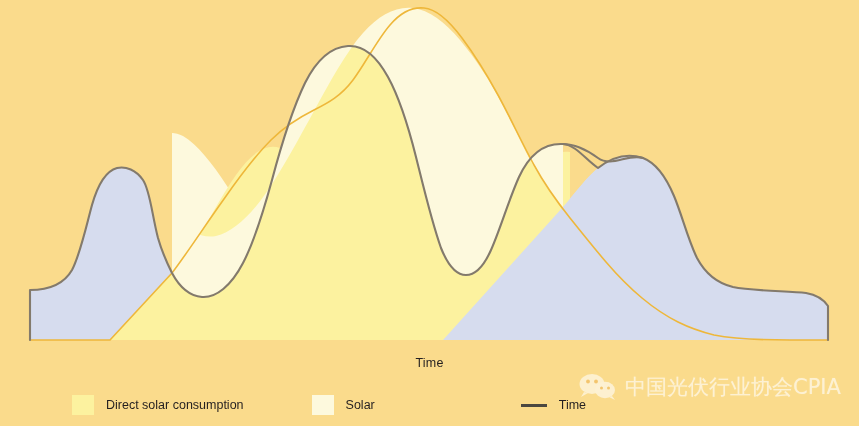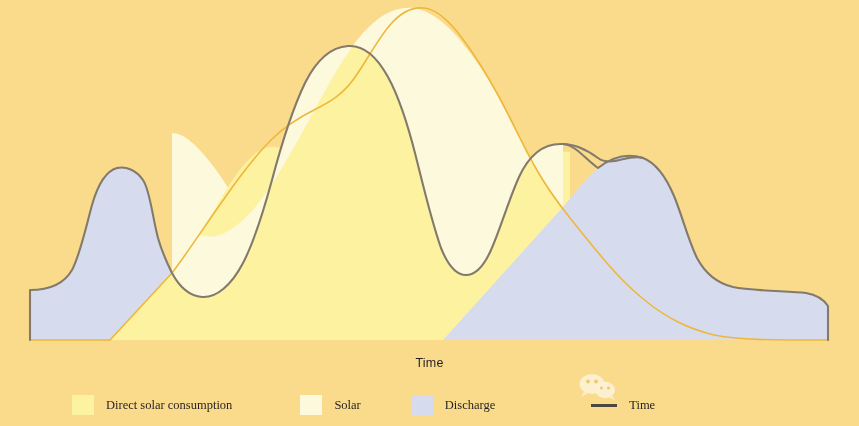--- a/index.html
+++ b/index.html
@@ -41,21 +41,20 @@
   #legend {
     position: absolute;
     left: 0;
     top: 392px;
     width: 859px;
     height: 26px;
     display: flex;
     align-items: center;
     padding-left: 72px;
     box-sizing: border-box;
-    font-family: Liberation Serif, serif;
   }
   .legend-item {
     display: flex;
     align-items: center;
     white-space: nowrap;
   }
   .legend-swatch {
     width: 22px;
     height: 20px;
     display: inline-block;
@@ -314,24 +313,20 @@
       <span class="legend-label">Direct solar consumption</span>
     </div>
     <div class="gap-a"></div>
 
     <div class="legend-item">
       <span class="legend-swatch" style="background:#fdf9dd"></span>
       <span class="legend-label">Solar</span>
     </div>
     <div class="gap-b"></div>
 
-    <div class="legend-item">
-      <span class="legend-swatch" style="background:#d6dcee"></span>
-      <span class="legend-label">Discharge</span>
-    </div>
     <div class="gap-c"></div>
 
     <div class="gap-d"></div>
 
     <div class="legend-item">
       <span class="legend-line" style="border-top-width:3px;border-top-color:#4a4740"></span>
       <span class="legend-label">Time</span>
     </div>
 
   </div>
@@ -340,15 +335,16 @@
     <svg id="wechat-icon" width="40" height="30" viewBox="0 0 40 30">
       <ellipse cx="14" cy="12" rx="12.5" ry="10" fill="#ffffff" opacity="0.92"></ellipse>
       <path d="M 6,20 L 3,25 L 10,21 Z" fill="#ffffff" opacity="0.92"></path>
       <circle cx="10" cy="9.5" r="1.9" fill="#f0b95c"></circle>
       <circle cx="18" cy="9.5" r="1.9" fill="#f0b95c"></circle>
       <ellipse cx="27" cy="18" rx="10" ry="8.2" fill="#ffffff" opacity="0.95"></ellipse>
       <path d="M 34,24 L 37,28 L 31,25 Z" fill="#ffffff" opacity="0.95"></path>
       <circle cx="23.5" cy="16" r="1.5" fill="#f0b95c"></circle>
       <circle cx="30.5" cy="16" r="1.5" fill="#f0b95c"></circle>
     </svg>
+    <span id="watermark-text">中国光伏行业协会CPIA</span>
   </div>
 
 </div>
 
 </body></html>

